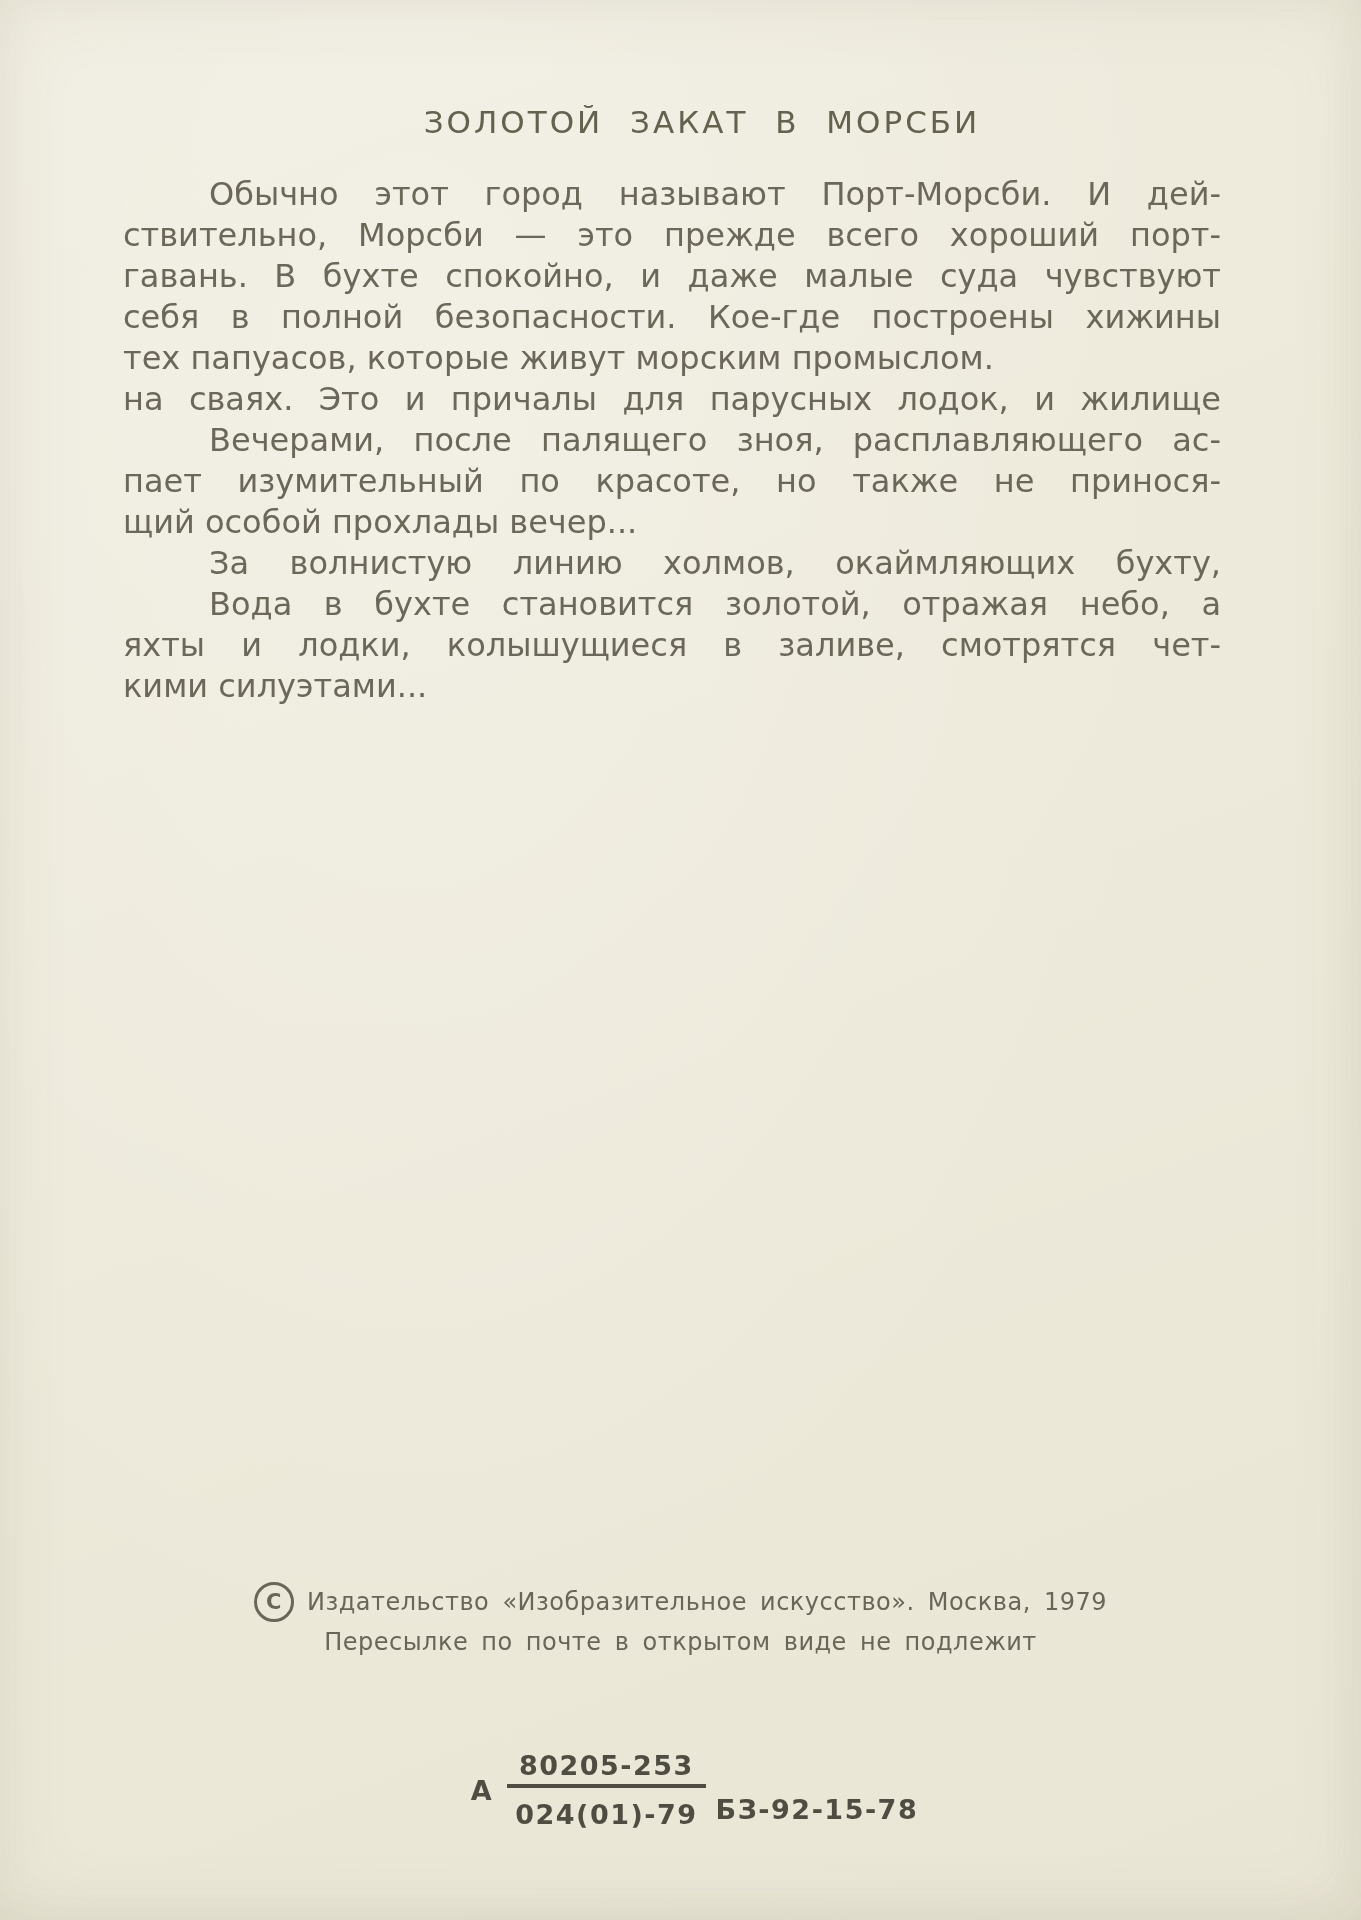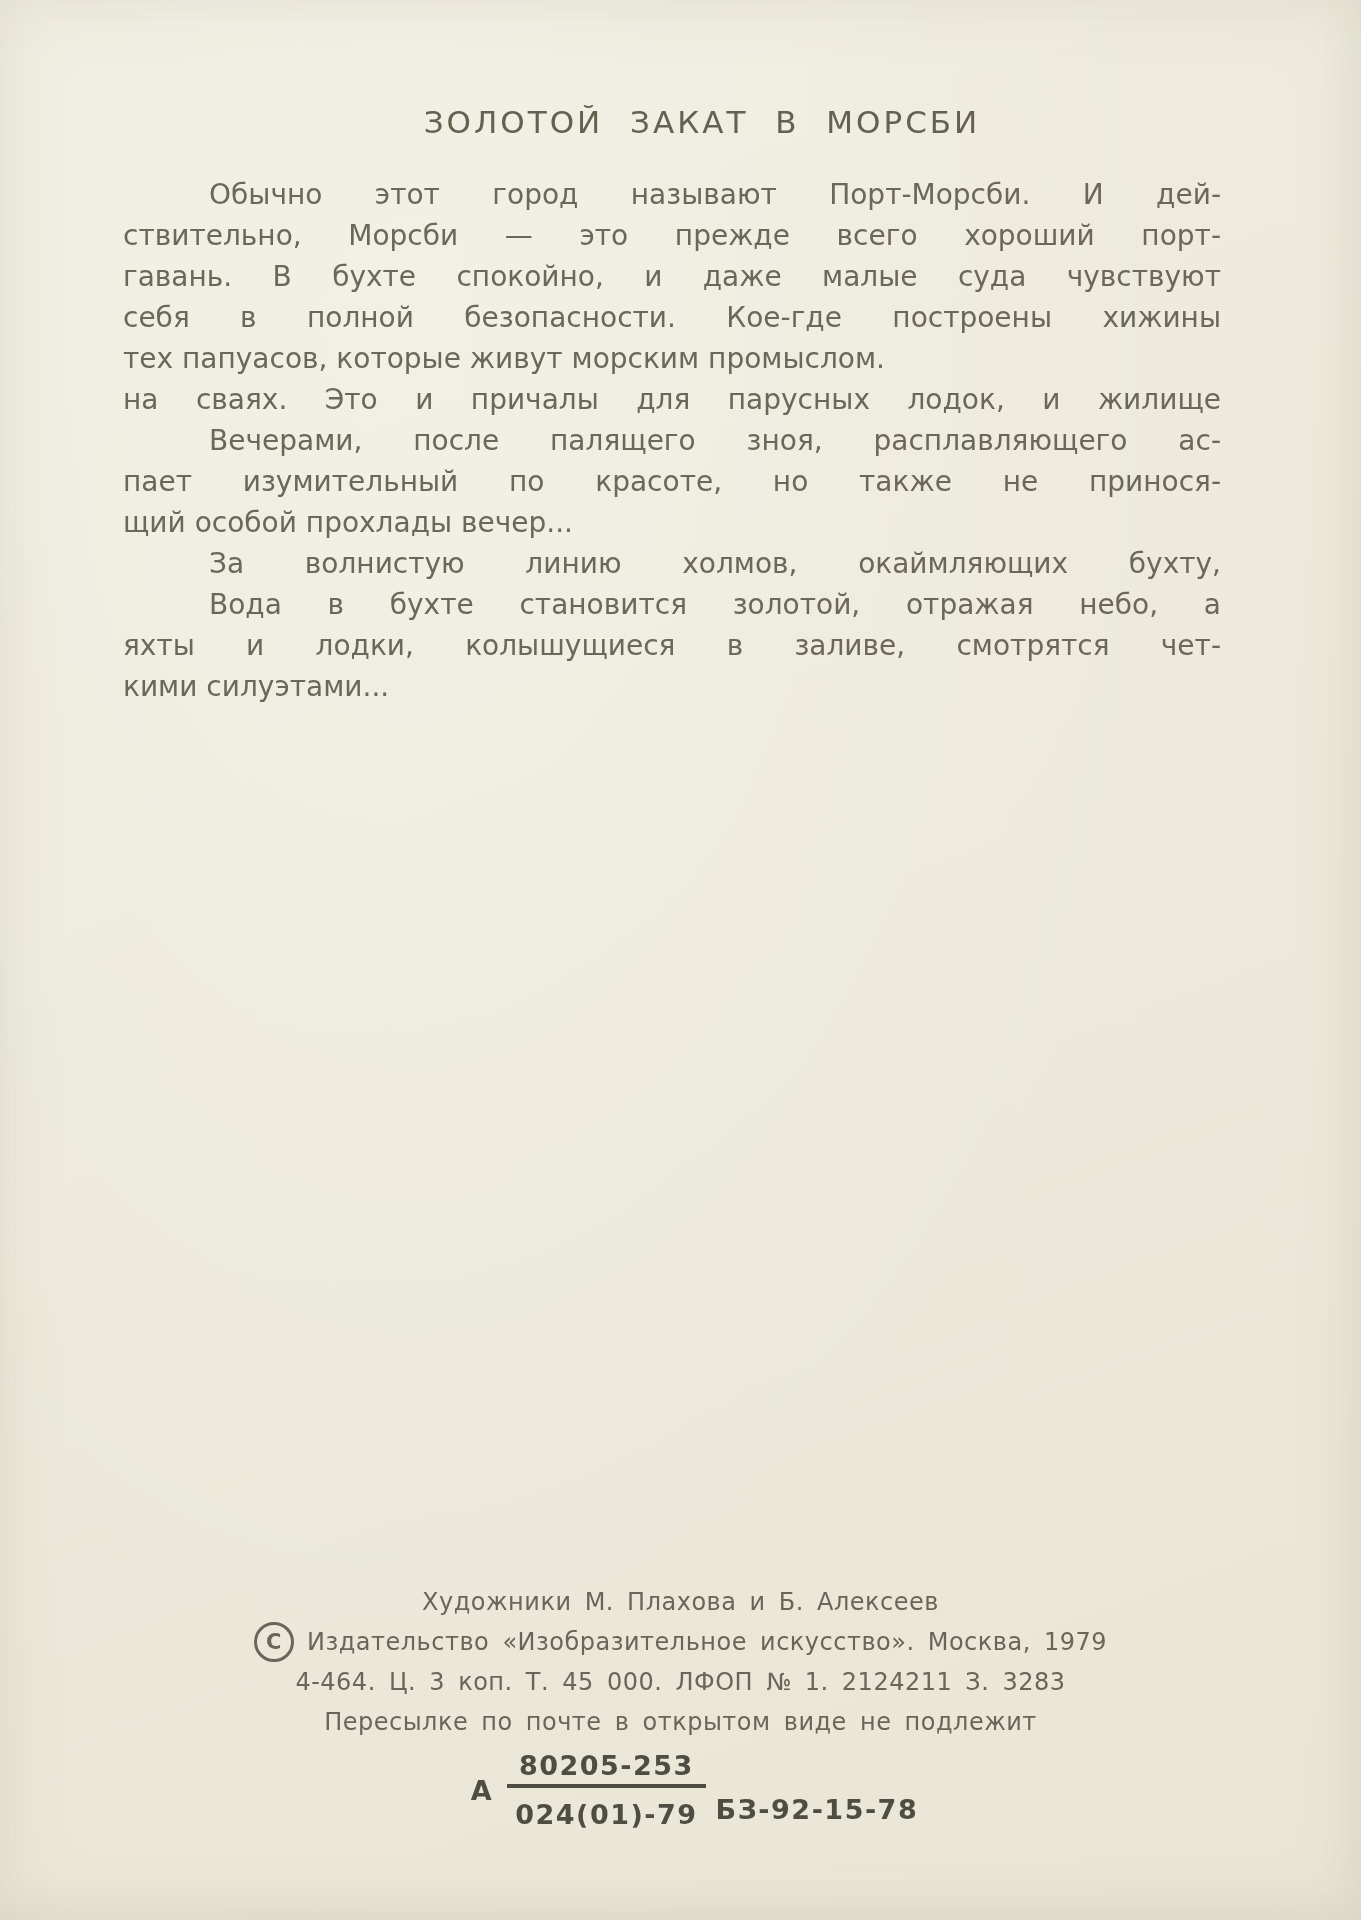--- a/index.html
+++ b/index.html
@@ -26,21 +26,21 @@
     text-align: center;
     font-size: 31px;
     font-weight: 500;
     letter-spacing: 3px;
     word-spacing: 14px;
     color: #64614f;
   }
   .body-text {
     position: absolute;
     top: 174px; left: 123px; width: 1098px;
-    font-size: 28px;
+    font-size: 32px;
     line-height: 41px;
     color: #6b6759;
   }
   .line {
     text-align: justify;
     text-align-last: justify;
     white-space: normal;
   }
   .line.indent { text-indent: 86px; }
   .line.last { text-align-last: left; }
@@ -104,28 +104,26 @@
       <div class="line indent">Вечерами, после палящего зноя, расплавляющего ас-</div>
       <div class="line">пает изумительный по красоте, но также не принося-</div>
       <div class="line last">щий особой прохлады вечер...</div>
       <div class="line indent">За волнистую линию холмов, окаймляющих бухту,</div>
       <div class="line indent">Вода в бухте становится золотой, отражая небо, а</div>
       <div class="line">яхты и лодки, колышущиеся в заливе, смотрятся чет-</div>
       <div class="line last">кими силуэтами...</div>
     </div>
 
   <div class="colophon">
-    <div class="c-line">Художники М. Плахова и Б. Алексеев</div>
     <div class="c-line copyright-line">
       <span class="csym">
           <span>C</span>
         </span>
       <span>Издательство «Изобразительное искусство». Москва, 1979</span>
     </div>
-    <div class="c-line">4-464. Ц. 3 коп. Т. 45 000. ЛФОП № 1. 2124211 З. 3283</div>
     <div class="c-line">Пересылке по почте в открытом виде не подлежит</div>
   </div>
 
   <div class="index-block">
     <span class="idx-prefix">А</span>
     <span class="fraction">
       <span class="num">80205-253</span>
       <span class="den">024(01)-79</span>
     </span>
     <span class="idx-suffix">БЗ-92-15-78</span>

